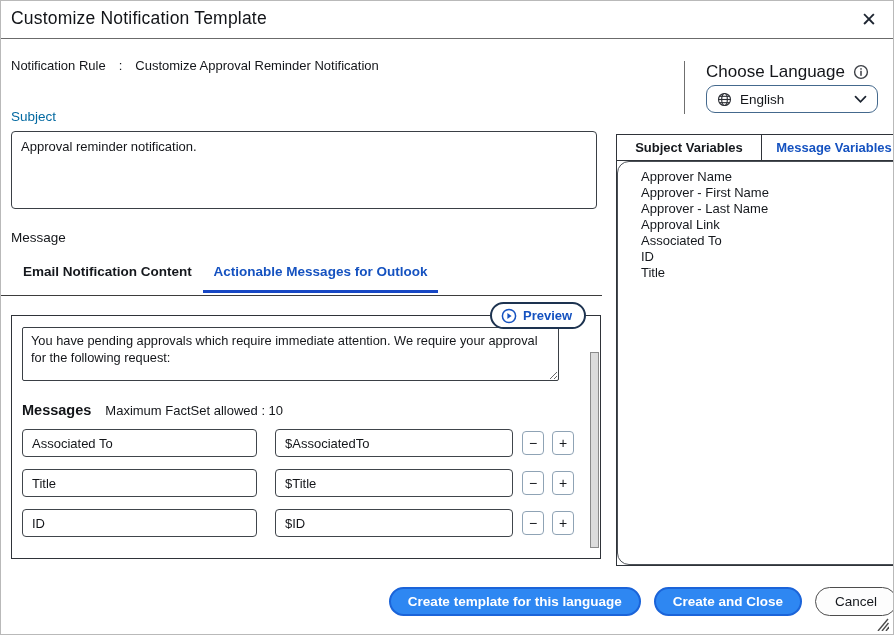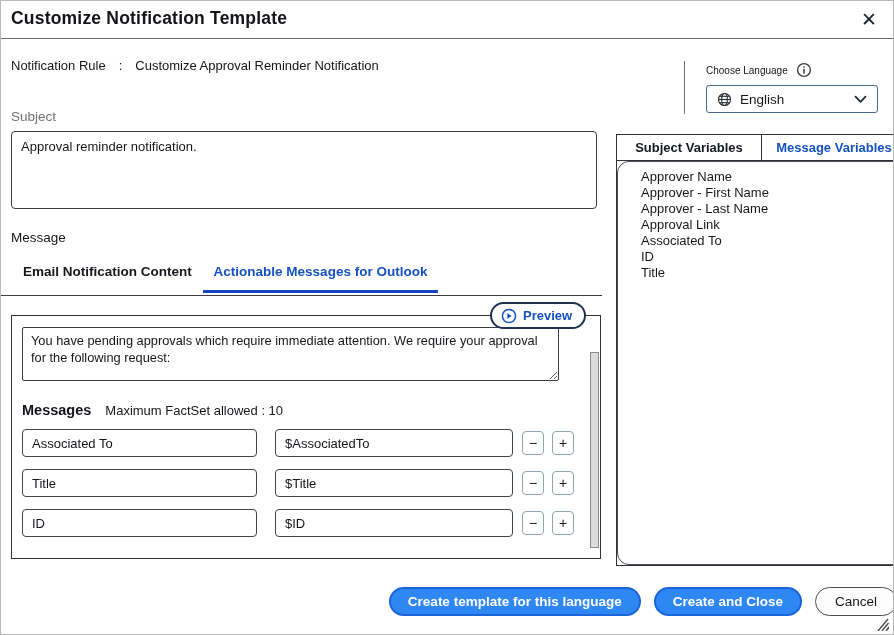--- a/index.html
+++ b/index.html
@@ -3,42 +3,42 @@
 <meta charset="utf-8">
 <style>
   * { margin:0; padding:0; box-sizing:border-box; }
   html,body { background:#e8e8e8; }
   body { font-family:"Liberation Sans", sans-serif; }
   .dialog {
     position:relative; width:894px; height:635px; background:#ffffff;
     border:1px solid #b9b9b9; color:#1b1e24; overflow:hidden;
   }
   
-  .title { position:absolute; left:10px; top:7px; font-size:17.5px; font-weight:700; color:#121418; letter-spacing:.2px; }
+  .title { position:absolute; left:10px; top:7px; font-size:17.5px; font-weight:400; color:#121418; letter-spacing:.2px; }
   .close { position:absolute; left:854px; top:4px; width:28px; height:28px; font-size:19px; color:#1c2430;
            display:flex; align-items:center; justify-content:center; cursor:pointer; background:none; border:none; }
   .hdr-line { position:absolute; left:0; top:37px; width:894px; height:1px; background:#6b6b6b; }
 
   
   .rule { position:absolute; left:10px; top:57px; font-size:13px; color:#14161a; }
   .rule .sep { margin:0 13px; }
 
   
   .vdiv { position:absolute; left:683px; top:60px; width:1px; height:53px; background:#6f6f6f; }
-  .lang-label { position:absolute; left:705px; top:61px; font-size:10px; display:flex; align-items:center; gap:8px; color:#14161a; }
+  .lang-label { position:absolute; left:705px; top:61px; font-size:17px; display:flex; align-items:center; gap:8px; color:#14161a; }
   .info-ic { display:inline-flex; }
   .lang-select {
     position:absolute; left:705px; top:84px; width:172px; height:28px;
-    border:1px solid #44698d; border-radius:3px; background:#fff;
+    border:1px solid #44698d; border-radius:9px; background:#fff;
     display:flex; align-items:center; gap:8px; padding:0 10px; font-size:13.5px; cursor:pointer;
   }
   .lang-select .lbl { flex:1; color:#14161a; }
 
   
-  .subject-label { position:absolute; left:10px; top:108px; font-size:13.5px; color:#737373; }
+  .subject-label { position:absolute; left:10px; top:108px; font-size:13.5px; color:#0369a1; }
   .ta {
     font-family:"Liberation Sans", sans-serif; color:#14161a;
     border:1px solid #3a3f45; border-radius:4px; background:#fff;
   }
   .subject-ta { position:absolute; left:10px; top:130px; width:586px; height:78px; padding:7px 9px; font-size:13px; resize:none; }
 
   
   .vars { position:absolute; left:615px; top:133px; width:291px; height:432px; border:1px solid #2f3339; background:#fff; display:flex; flex-direction:column; }
   .vars-tabs { display:flex; height:26px; border-bottom:1px solid #2f3339; font-size:13px; font-weight:600; flex:0 0 26px; }
   .vars-tab { flex:1; display:flex; align-items:center; justify-content:center; cursor:pointer; background:#fff; border:none; font:inherit; }

